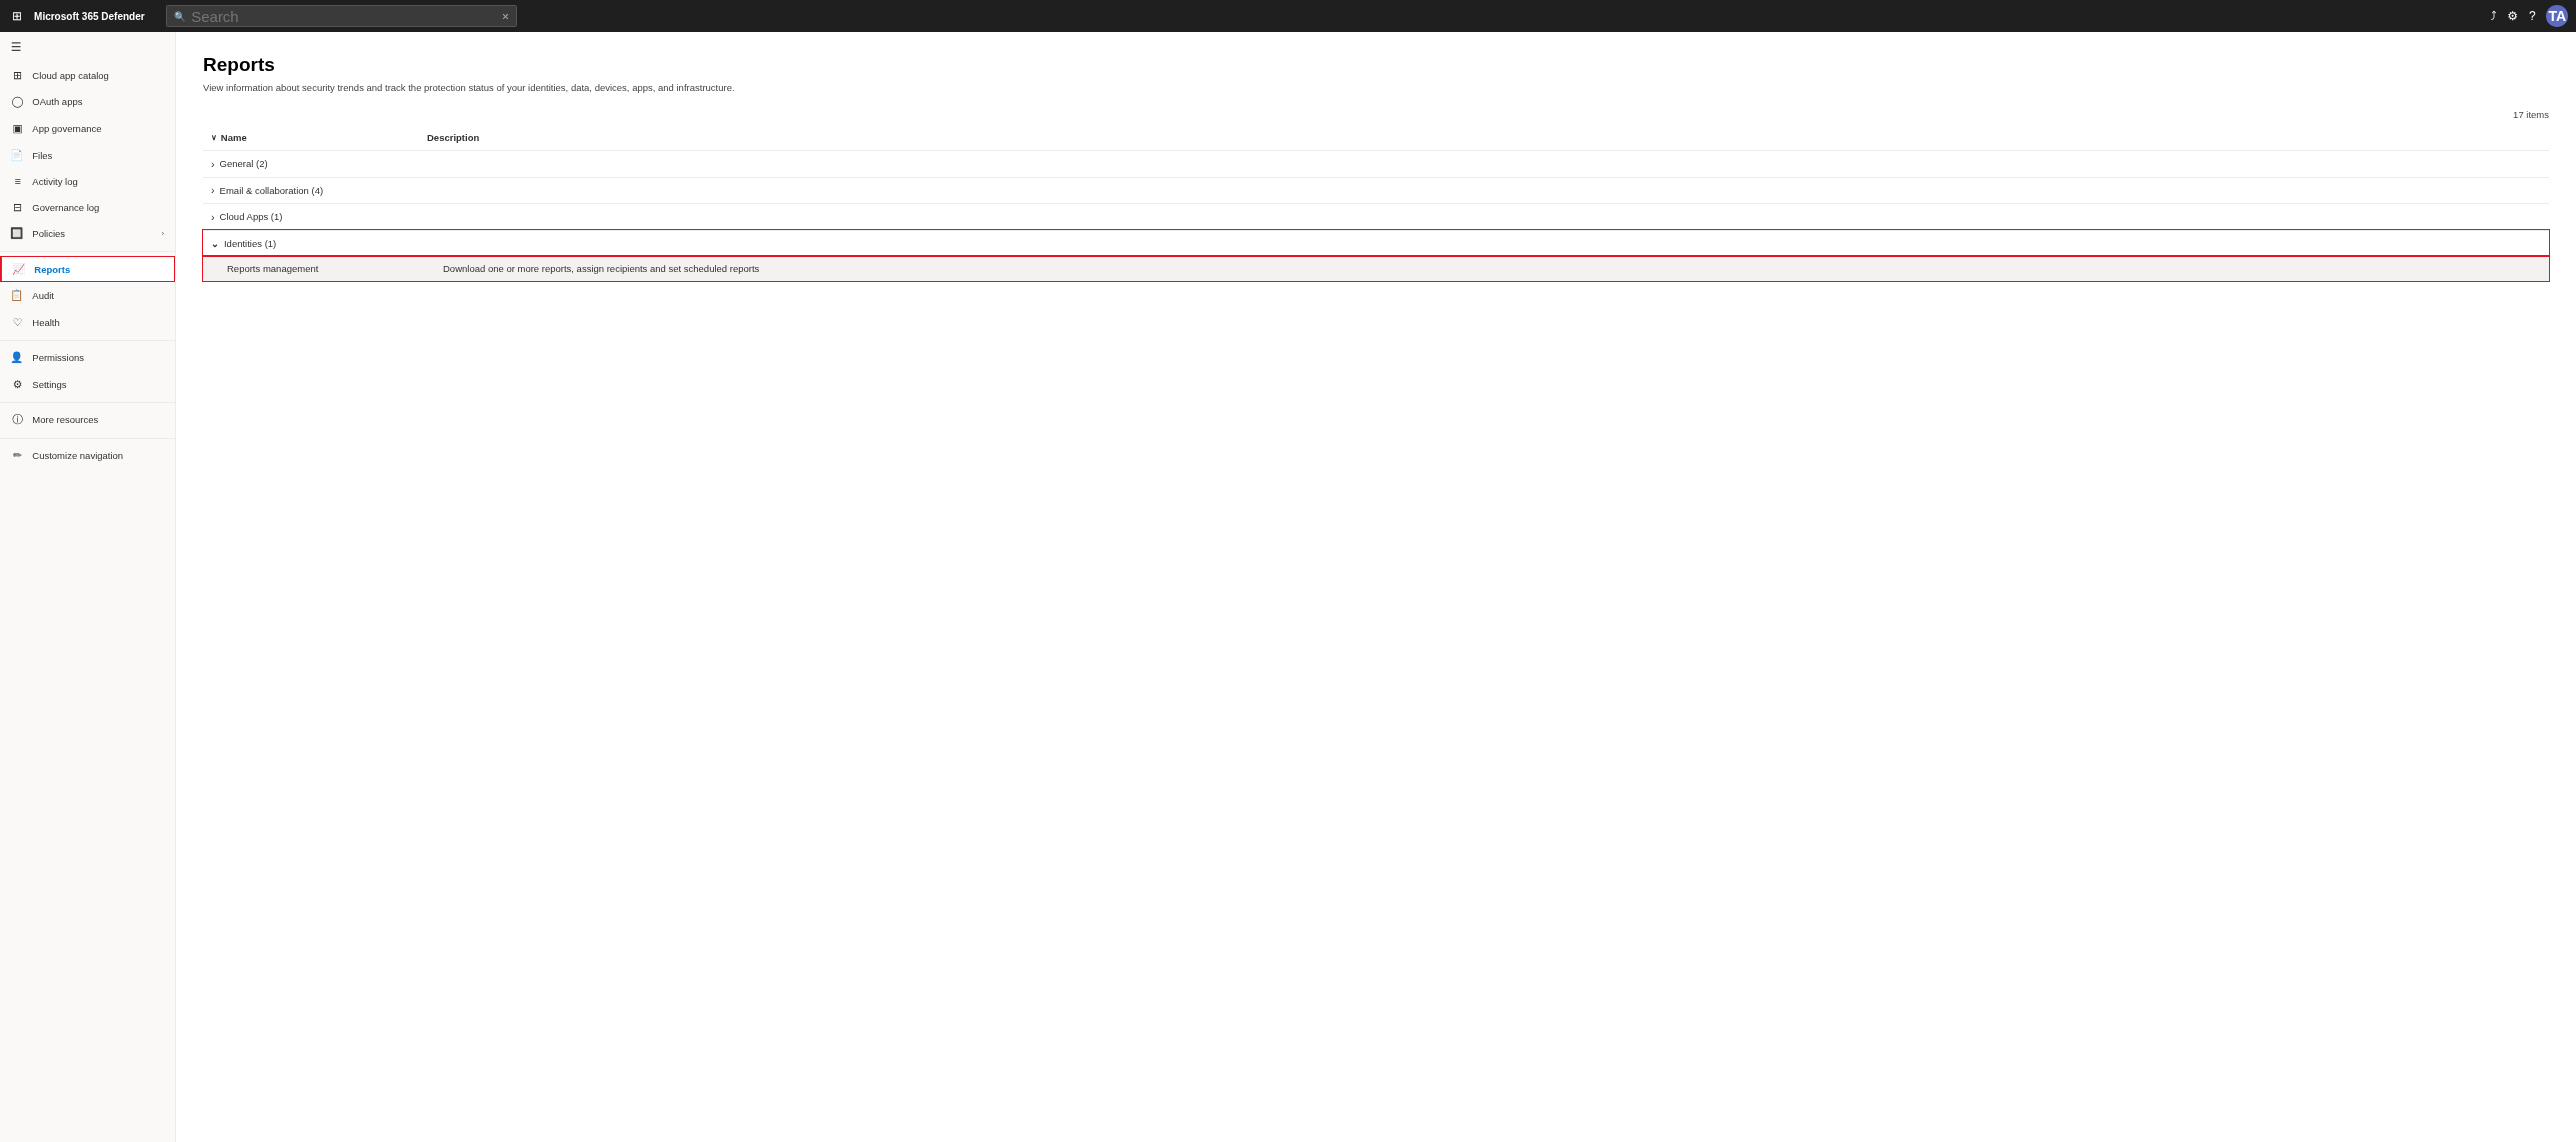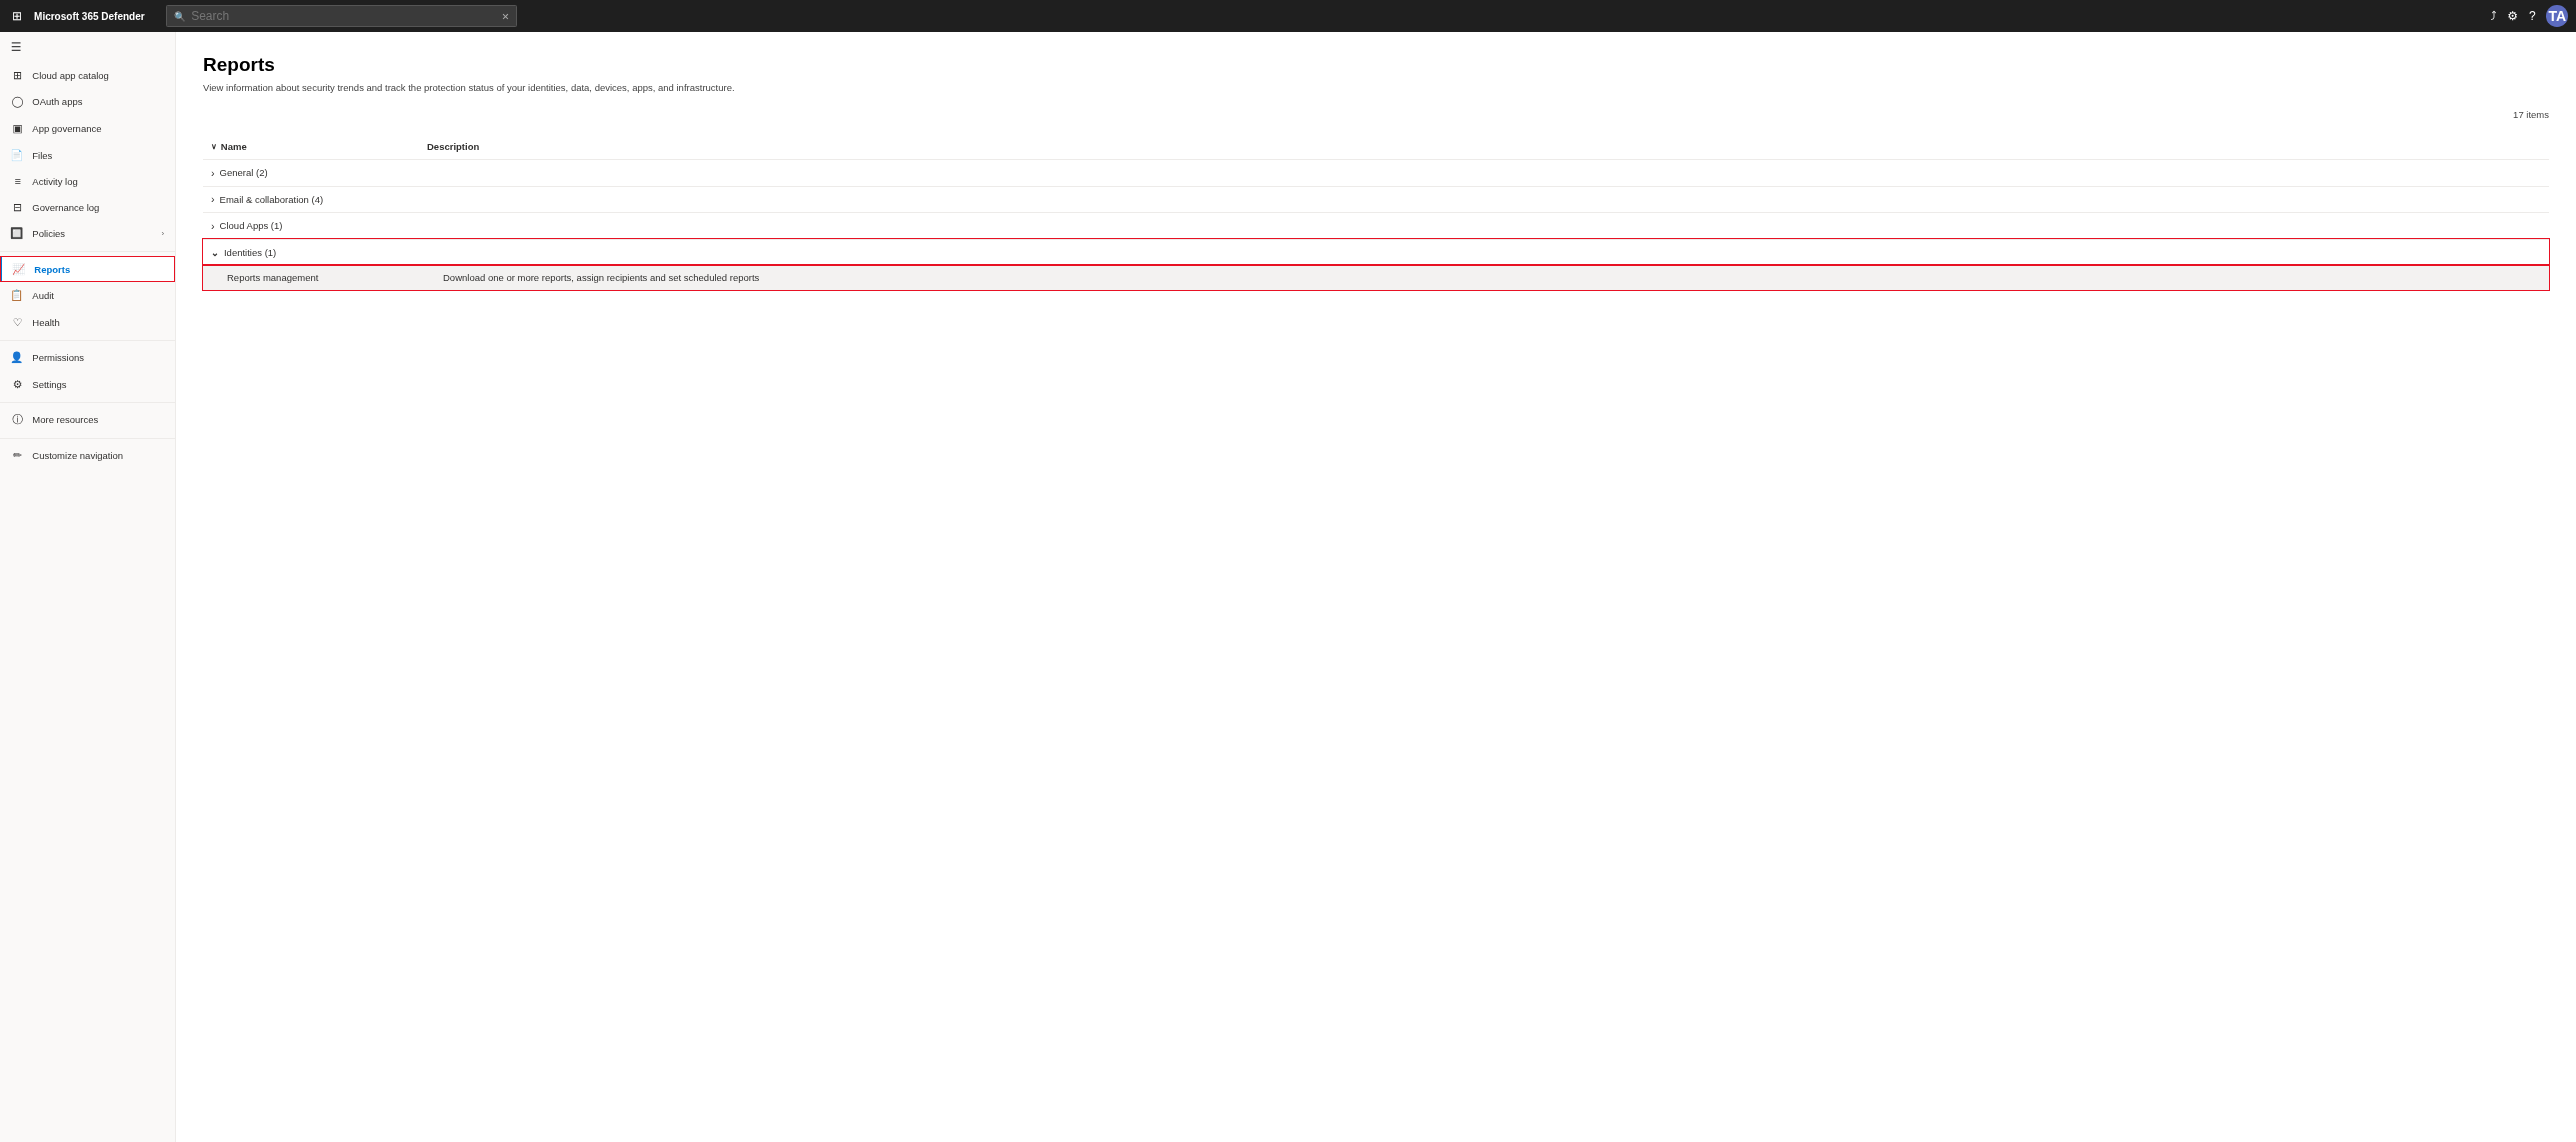--- a/index.html
+++ b/index.html
@@ -12,21 +12,21 @@
     }
     .topbar-grid-icon { color: #fff; font-size: 12px; cursor: pointer; padding: 4px; }
     .topbar-title { color: #fff; font-size: 10px; font-weight: 600; white-space: nowrap; flex-shrink: 0; }
     .topbar-search {
       flex: 1; max-width: 351px; margin-left: 13.5px;
       display: flex; align-items: center; background: #3a3a3a;
       border: 0.7px solid #555; border-radius: 1.4px; padding: 0 6.8px; height: 21.6px;
     }
     .topbar-search input {
       background: transparent; border: none; outline: none;
-      color: #ccc; font-size: 12px; flex: 1;
+      color: #ccc; font-size: 15px; flex: 1;
     }
     .topbar-search-icon { color: #aaa; font-size: 9.5px; margin-right: 5.4px; }
     .topbar-search-clear { color: #aaa; font-size: 9.5px; cursor: pointer; }
     .topbar-spacer { flex: 1; }
     .topbar-actions { display: flex; align-items: center; gap: 10.8px; }
     .topbar-icon { color: #fff; font-size: 12px; cursor: pointer; }
     .topbar-avatar {
       width: 21.6px; height: 21.6px; background: #5c6bc0; border-radius: 50%;
       display: flex; align-items: center; justify-content: center;
       color: #fff; font-size: 14px; font-weight: 600; cursor: pointer;
@@ -58,21 +58,21 @@
     }
     .sidebar-icon { font-size: 10.8px; width: 13.5px; text-align: center; flex-shrink: 0; }
     .sidebar-label { flex: 1; }
     .sidebar-chevron { font-size: 8px; color: #666; }
     .sidebar-divider { height: 0.7px; background: #edebe9; margin: 4px 0; }
 
     
     .main { flex: 1; overflow-y: auto; padding: 21.6px 27px; background: #fff; }
     .page-title { font-size: 19px; font-weight: 600; color: #000; margin-bottom: 6.8px; }
     .page-subtitle { font-size: 9.5px; color: #444; margin-bottom: 16px; }
-    .items-count { text-align: right; font-size: 9.5px; color: #444; margin-bottom: 14px; }
+    .items-count { text-align: right; font-size: 9.5px; color: #444; margin-bottom: 5px; }
 
     
     .report-table { width: 100%; border-collapse: collapse; }
     .report-table th {
       text-align: left; font-size: 9.5px; font-weight: 600; color: #323130;
       padding: 6.8px 8px; border-bottom: 1.4px solid #edebe9;
     }
     .th-name { display: flex; align-items: center; gap: 4px; }
     .group-row > td {
       padding: 6.8px 8px; font-size: 9.5px; font-weight: 500; color: #323130;

